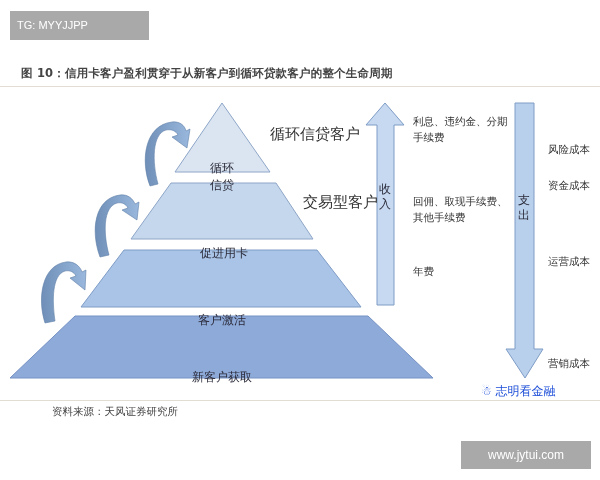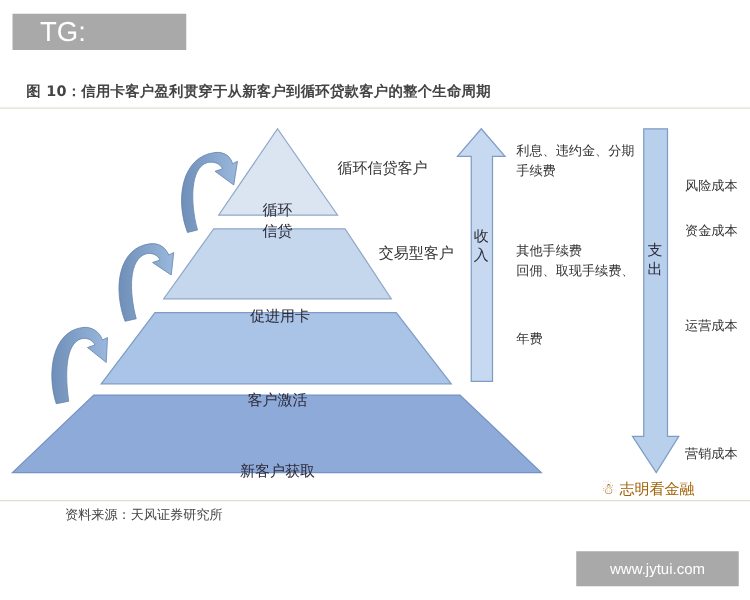--- a/index.html
+++ b/index.html
@@ -1,33 +1,33 @@
 <!DOCTYPE html>
 <html><head>
   <meta charset="utf-8">
   <style>
     html, body { margin:0; padding:0; }
     body { width:600px; height:480px; background:#ffffff; position:relative; overflow:hidden;
            font-family:"DejaVu Sans", sans-serif; color:#333; }
     .wm-top { position:absolute; left:10px; top:11px; width:139px; height:29px; background:#a9a9a9;
-              color:#fff; font-family:"Liberation Sans", sans-serif; font-size:22px; line-height:29px;
-              padding-left:22px; box-sizing:border-box; }
+              color:#fff; font-family:"Liberation Sans", sans-serif; font-size:11px; line-height:29px;
+              padding-left:7px; box-sizing:border-box; }
     .wm-bottom { position:absolute; left:461px; top:441px; width:130px; height:28px; background:#a9a9a9;
                  color:#fff; font-family:"Liberation Sans", sans-serif; font-size:12px; line-height:28px;
                  text-align:center; }
     .fig-title { position:absolute; left:9px; top:66px; font-size:11.5px; font-weight:bold; color:#444;
                  letter-spacing:0.2px; white-space:nowrap;padding-left:12px; }
     .rule { position:absolute; left:0; width:600px; height:1px; background:#e2ddd2; }
     .source { position:absolute; left:9px; top:405px; font-size:10.5px; color:#444; white-space:nowrap;margin-left:43px; }
     svg.diagram { position:absolute; left:0; top:0; }
-    .lbl { position:absolute; font-size:12px; color:#333; white-space:nowrap; line-height:16px; }
+    .lbl { position:absolute; font-size:15px; color:#333; white-space:nowrap; line-height:16px; }
     .lbl-sm { position:absolute; font-size:10.5px; color:#333; white-space:nowrap; line-height:16px; }
     .tier-lbl { position:absolute; font-size:12px; color:#2b2b3a; text-align:center; line-height:17px;margin-top:42px; }
     .vlbl { position:absolute; font-size:12px; color:#2b2b3a; width:14px; line-height:15px; text-align:center; }
-    .wechat { position:absolute; left:481px; top:383px; font-size:12px; color:#a16207; white-space:nowrap; }
+    .wechat { position:absolute; left:481px; top:383px; font-size:12px; color:#1d4ed8; white-space:nowrap; }
   </style>
 </head>
 <body>
 
 <div class="wm-top">TG: MYYJJPP</div>
 
 <div class="fig-title">图 10：信用卡客户盈利贯穿于从新客户到循环贷款客户的整个生命周期</div>
 <div class="rule" style="top:86px;"></div>
 
 <svg class="diagram" width="600" height="480" viewBox="0 0 600 480">
@@ -77,22 +77,22 @@
 <div class="vlbl" style="left:517px; top:193px;">
   <div>支</div>
   <div>出</div>
 </div>
 
 <div class="lbl-sm" style="left:413px; top:113px;">
   <div>利息、违约金、分期</div>
   <div>手续费</div>
 </div>
 <div class="lbl-sm" style="left:413px; top:193px;">
+  <div>回佣、取现手续费、</div>
   <div>其他手续费</div>
-  <div>回佣、取现手续费、</div>
 </div>
 <div class="lbl-sm" style="left:413px; top:263px;">年费</div>
 
 <div class="lbl-sm" style="left:548px; top:141px;">风险成本</div>
 <div class="lbl-sm" style="left:548px; top:177px;text-align:right;">资金成本</div>
 <div class="lbl-sm" style="left:548px; top:253px;">运营成本</div>
 <div class="lbl-sm" style="left:548px; top:355px;">营销成本</div>
 
 <div class="wechat">
   <span>☃</span>

